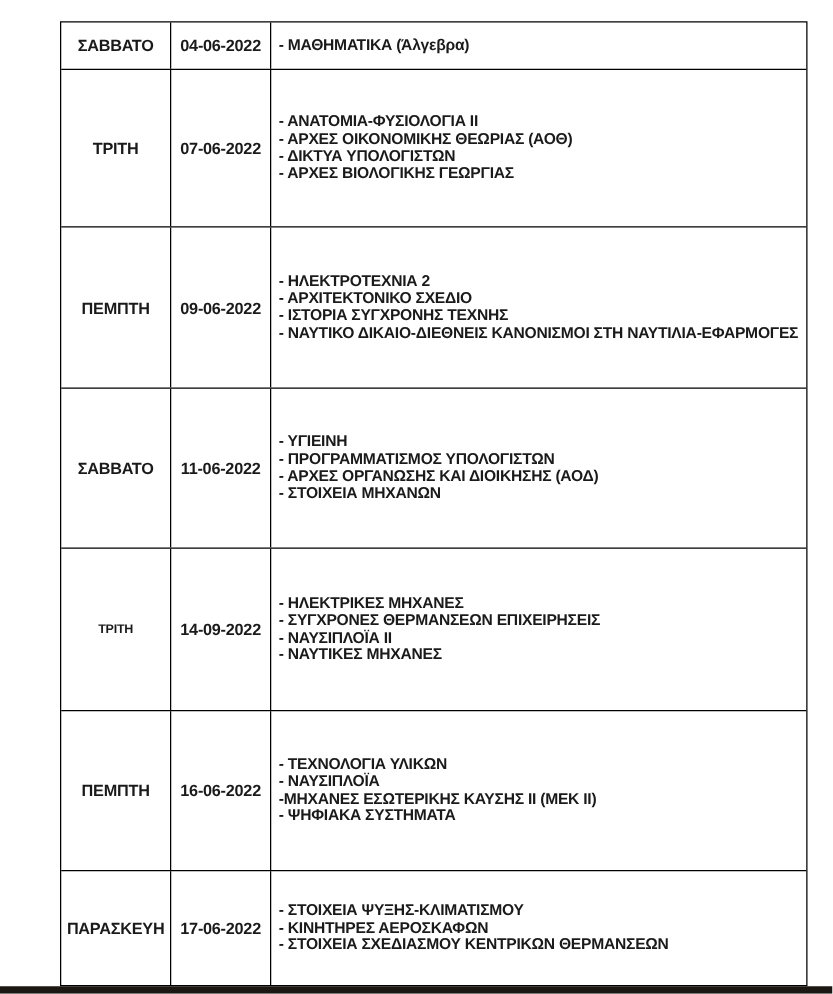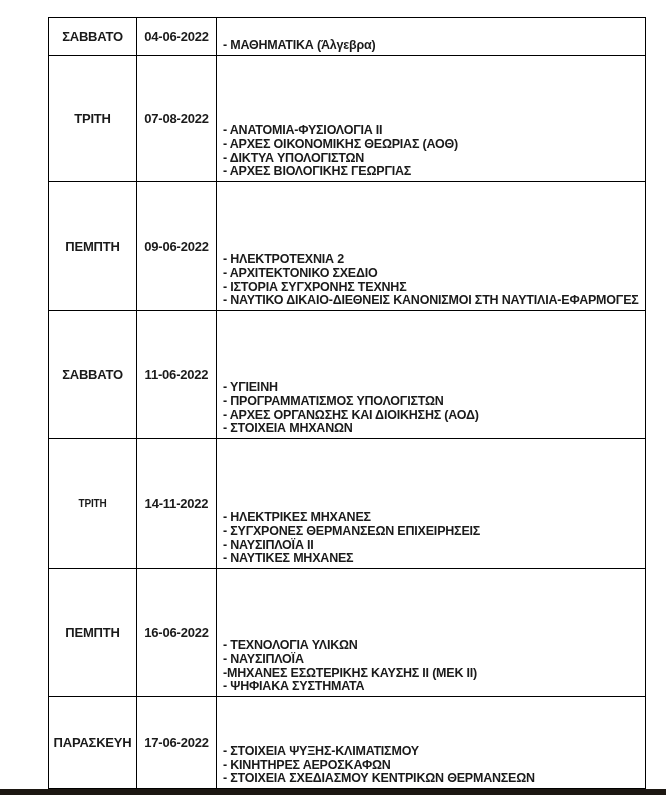--- a/index.html
+++ b/index.html
@@ -50,21 +50,21 @@
     font-size: 13px;
     letter-spacing: -0.2px;
     color: #1a1a1a;
   }
   .day-cell.small-day {
     font-size: 10px;
   }
   .subjects-cell {
     display: flex;
     flex-direction: column;
-    justify-content: flex-end;
+    justify-content: center;
     padding: 2px 4px 2px 6px;
   }
   .subject-item {
     font-weight: bold;
     font-size: 12.5px;
     letter-spacing: -0.2px;
     color: #1a1a1a;
     white-space: nowrap;
     line-height: 1.1;
   }
@@ -84,21 +84,21 @@
   <div class="exam-table" id="exam-table">
       <div class="t-row" style="height: 37px;">
         <div class="cell day-cell">ΣΑΒΒΑΤΟ</div>
         <div class="cell date-cell">04-06-2022</div>
         <div class="cell subjects-cell">
           <div class="subject-item">- ΜΑΘΗΜΑΤΙΚΑ (Άλγεβρα)</div>
         </div>
       </div>
       <div class="t-row" style="height: 126px;">
         <div class="cell day-cell">ΤΡΙΤΗ</div>
-        <div class="cell date-cell">07-08-2022</div>
+        <div class="cell date-cell">07-06-2022</div>
         <div class="cell subjects-cell">
           <div class="subject-item">- ΑΝΑΤΟΜΙΑ-ΦΥΣΙΟΛΟΓΙΑ ΙΙ</div>
           <div class="subject-item">- ΑΡΧΕΣ ΟΙΚΟΝΟΜΙΚΗΣ ΘΕΩΡΙΑΣ (ΑΟΘ)</div>
           <div class="subject-item">- ΔΙΚΤΥΑ ΥΠΟΛΟΓΙΣΤΩΝ</div>
           <div class="subject-item">- ΑΡΧΕΣ ΒΙΟΛΟΓΙΚΗΣ ΓΕΩΡΓΙΑΣ</div>
         </div>
       </div>
       <div class="t-row" style="height: 129px;">
         <div class="cell day-cell">ΠΕΜΠΤΗ</div>
         <div class="cell date-cell">09-06-2022</div>
@@ -114,21 +114,21 @@
         <div class="cell date-cell">11-06-2022</div>
         <div class="cell subjects-cell">
           <div class="subject-item">- ΥΓΙΕΙΝΗ</div>
           <div class="subject-item">- ΠΡΟΓΡΑΜΜΑΤΙΣΜΟΣ ΥΠΟΛΟΓΙΣΤΩΝ</div>
           <div class="subject-item">- ΑΡΧΕΣ ΟΡΓΑΝΩΣΗΣ ΚΑΙ ΔΙΟΙΚΗΣΗΣ (ΑΟΔ)</div>
           <div class="subject-item">- ΣΤΟΙΧΕΙΑ ΜΗΧΑΝΩΝ</div>
         </div>
       </div>
       <div class="t-row" style="height: 130px;">
         <div class="cell day-cell small-day">ΤΡΙΤΗ</div>
-        <div class="cell date-cell">14-11-2022</div>
+        <div class="cell date-cell">14-09-2022</div>
         <div class="cell subjects-cell">
           <div class="subject-item">- ΗΛΕΚΤΡΙΚΕΣ ΜΗΧΑΝΕΣ</div>
           <div class="subject-item">- ΣΥΓΧΡΟΝΕΣ ΘΕΡΜΑΝΣΕΩΝ ΕΠΙΧΕΙΡΗΣΕΙΣ</div>
           <div class="subject-item">- ΝΑΥΣΙΠΛΟΪΑ ΙΙ</div>
           <div class="subject-item">- ΝΑΥΤΙΚΕΣ ΜΗΧΑΝΕΣ</div>
         </div>
       </div>
       <div class="t-row" style="height: 128px;">
         <div class="cell day-cell">ΠΕΜΠΤΗ</div>
         <div class="cell date-cell">16-06-2022</div>

